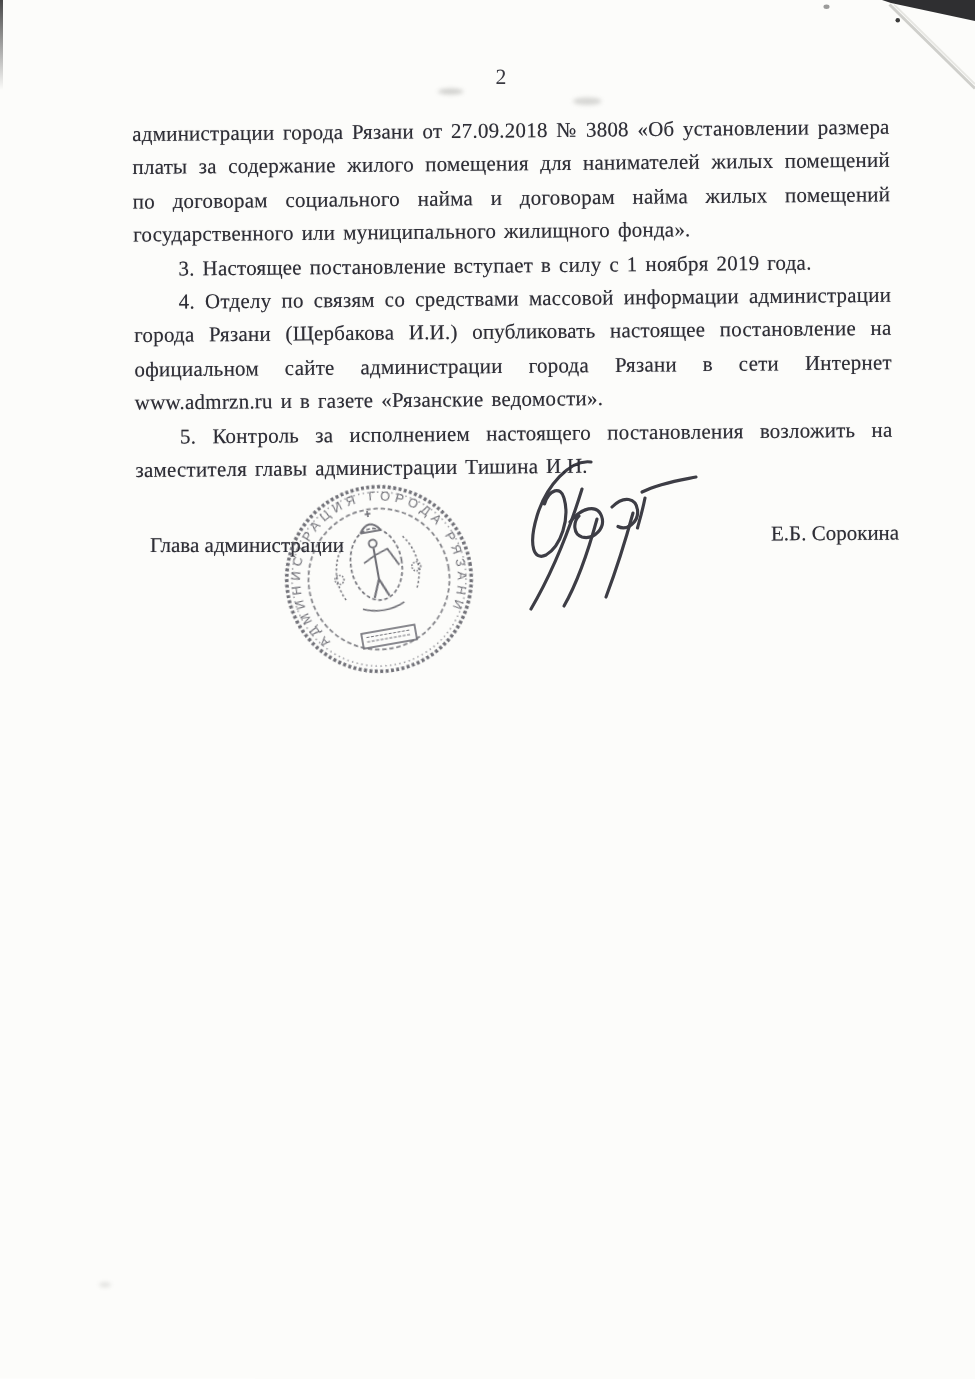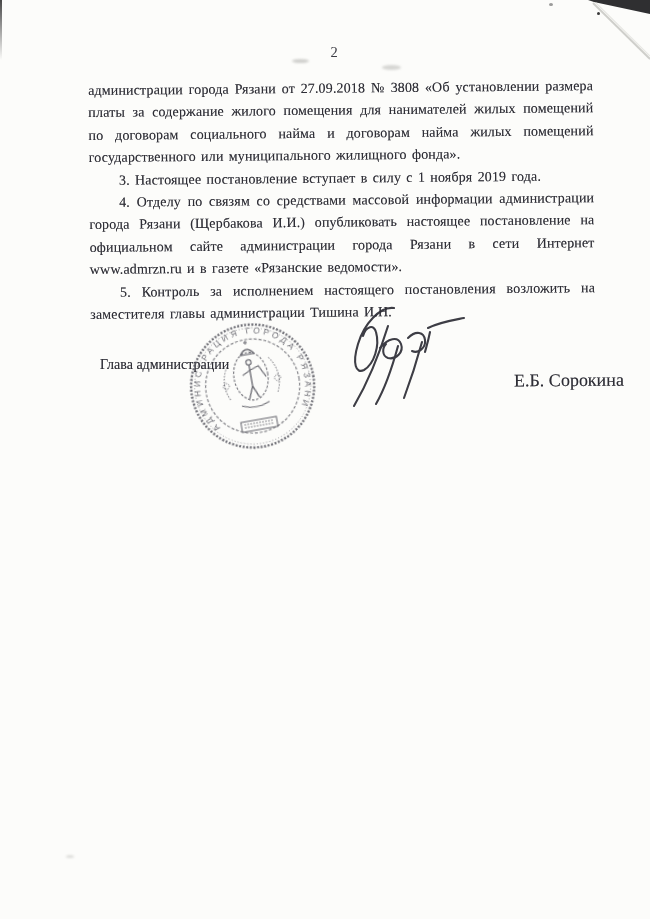--- a/index.html
+++ b/index.html
@@ -24,22 +24,22 @@
     transform:rotate(-0.55deg); transform-origin:left top;
     text-shadow:0 0 0.45px rgba(46,46,54,0.5);
   }
   .body-text p { margin:0; }
   .para.indent { text-indent:30px; }
   .sig-title {
     position:absolute; left:100px; top:357px;
     font-size:14px; text-shadow:0 0 0.45px rgba(46,46,54,0.5);text-align:center;
   }
   .sig-name {
-    position:absolute; left:514px; top:370px;
-    font-size:18px; transform:rotate(-0.4deg);
+    position:absolute; left:514px; top:349px;
+    font-size:14px; transform:rotate(-0.4deg);
     text-shadow:0 0 0.45px rgba(46,46,54,0.5);
   }
   .stamp {
     position:absolute; left:183px; top:322px;
     width:140px; height:132px;
     transform:rotate(-10deg);
     opacity:0.82;
     filter:blur(0.3px);
   }
   .signature {

